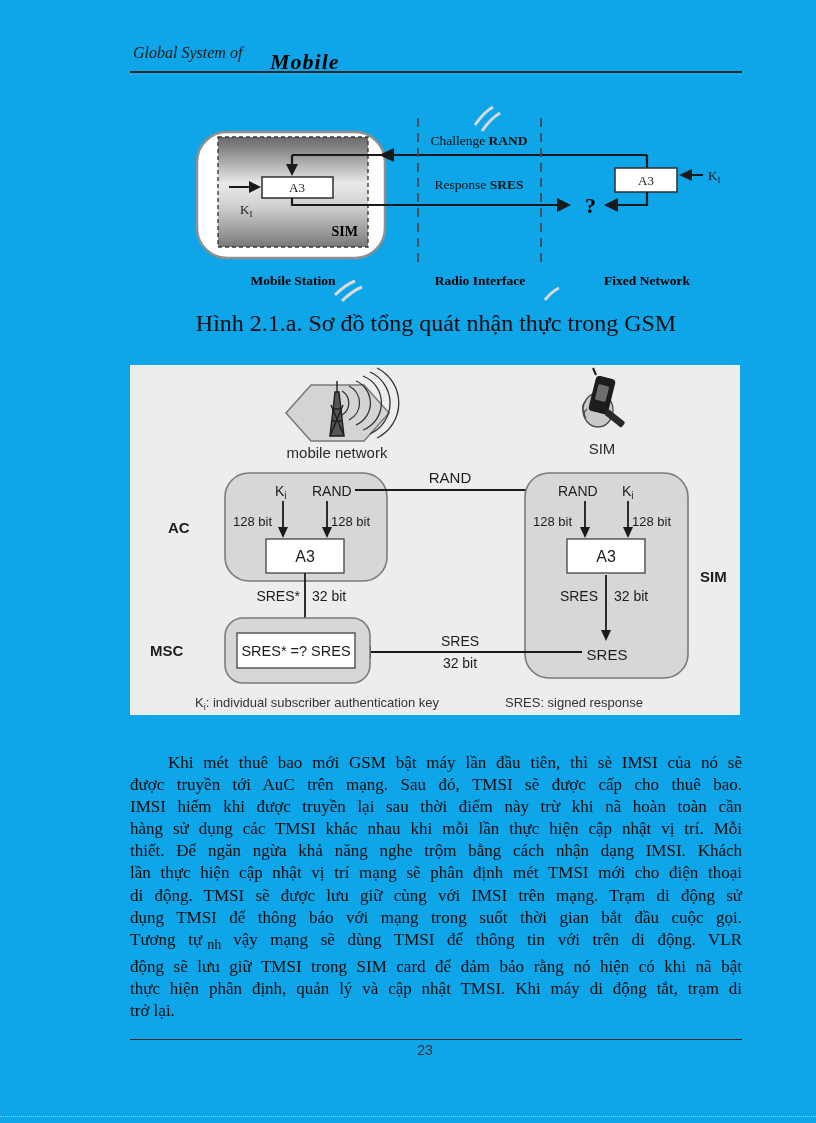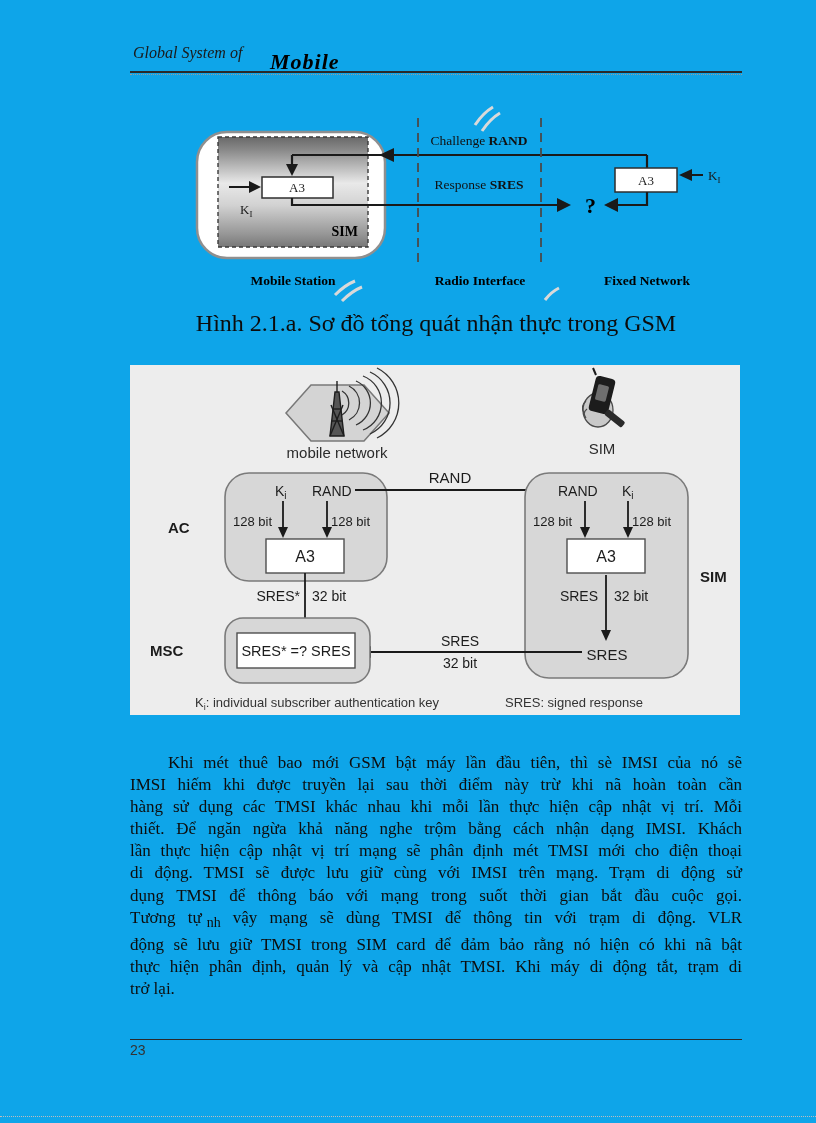--- a/index.html
+++ b/index.html
@@ -19,21 +19,21 @@
   .cap1{top:310px;}
   .cap2{top:724px;}
   
   .body-text{left:130px;top:752px;width:612px;font-size:17px;line-height:22.1px;color:#0d0d0d;}
   .bline{text-align:justify;text-align-last:justify;}
   .bline.last{text-align-last:left;}
   .bline.first{text-indent:38px;}
   .subword{display:inline-block;font-size:14px;transform:translateY(4px);margin:0 12px 4px 5px;}
   
   .foot-rule{left:130px;top:1039px;width:612px;border-top:1.5px solid #2a2a2a;}
-  .page-num{left:130px;top:1042px;width:590px;font-family:"Liberation Sans",sans-serif;font-size:14px;color:#333;}
+  .page-num{left:130px;top:1042px;width:590px;text-align:center;font-family:"Liberation Sans",sans-serif;font-size:14px;color:#333;}
   .bottom-dots{left:0;top:1116px;width:816px;border-top:1px dotted #bdbdbd;}
   svg text{user-select:none;}
 </style>
 </head>
 <body>
 
 <div class="page">
 
   <span class="abs hdr-script">Global System of</span>
   <span class="abs hdr-mobile">Mobile</span>
@@ -195,27 +195,28 @@
     <text x="166" y="291" text-anchor="middle" font-family="Liberation Sans,sans-serif" font-size="14.5" fill="#1c1c1c">SRES* =? SRES</text>
     <text x="20" y="291" font-family="Liberation Sans,sans-serif" font-size="15" font-weight="bold" fill="#1c1c1c">MSC</text>
 
     <text x="65" y="342" font-family="Liberation Sans,sans-serif" font-size="13" fill="#333"><tspan>K</tspan><tspan dy="3" font-size="9">i</tspan><tspan dy="-3">: individual subscriber authentication key</tspan></text>
     <text x="375" y="342" font-family="Liberation Sans,sans-serif" font-size="13" fill="#333">SRES: signed response</text>
   </svg>
 
 
   <div class="abs body-text">
     <div class="bline first">Khi mét thuê bao mới GSM bật máy lần đầu tiên, thì sè IMSI của nó sẽ</div>
+    <div class="bline">được truyền tới AuC trên mạng. Sau đó, TMSI sẽ được cấp cho thuê bao.</div>
     <div class="bline">IMSI hiếm khi được truyền lại sau thời điểm này trừ khi nã hoàn toàn cần</div>
     <div class="bline">hàng sử dụng các TMSI khác nhau khi mỗi lần thực hiện cập nhật vị trí. Mỗi</div>
     <div class="bline">thiết. Để ngăn ngừa khả năng nghe trộm bằng cách nhận dạng IMSI. Khách</div>
     <div class="bline">lần thực hiện cập nhật vị trí mạng sẽ phân định mét TMSI mới cho điện thoại</div>
     <div class="bline">di động. TMSI sẽ được lưu giữ cùng với IMSI trên mạng. Trạm di động sử</div>
     <div class="bline">dụng TMSI để thông báo với mạng trong suốt thời gian bắt đầu cuộc gọi.</div>
-    <div class="bline"><span>Tương tự</span><span class="subword">nh</span><span>vậy mạng sẽ dùng TMSI để thông tin với trạm di động. VLR</span></div>
+    <div class="bline"><span>Tương tự</span><span class="subword">nh</span><span>vậy mạng sẽ dùng TMSI để thông tin với trên di động. VLR</span></div>
     <div class="bline">động sẽ lưu giữ TMSI trong SIM card để đảm bảo rằng nó hiện có khi nã bật</div>
     <div class="bline">thực hiện phân định, quản lý và cập nhật TMSI. Khi máy di động tắt, trạm di</div>
     <div class="bline last">trở lại.</div>
   </div>
 
   <div class="abs foot-rule"></div>
   <div class="abs page-num">23</div>
   <div class="abs bottom-dots"></div>
 
 </div>

